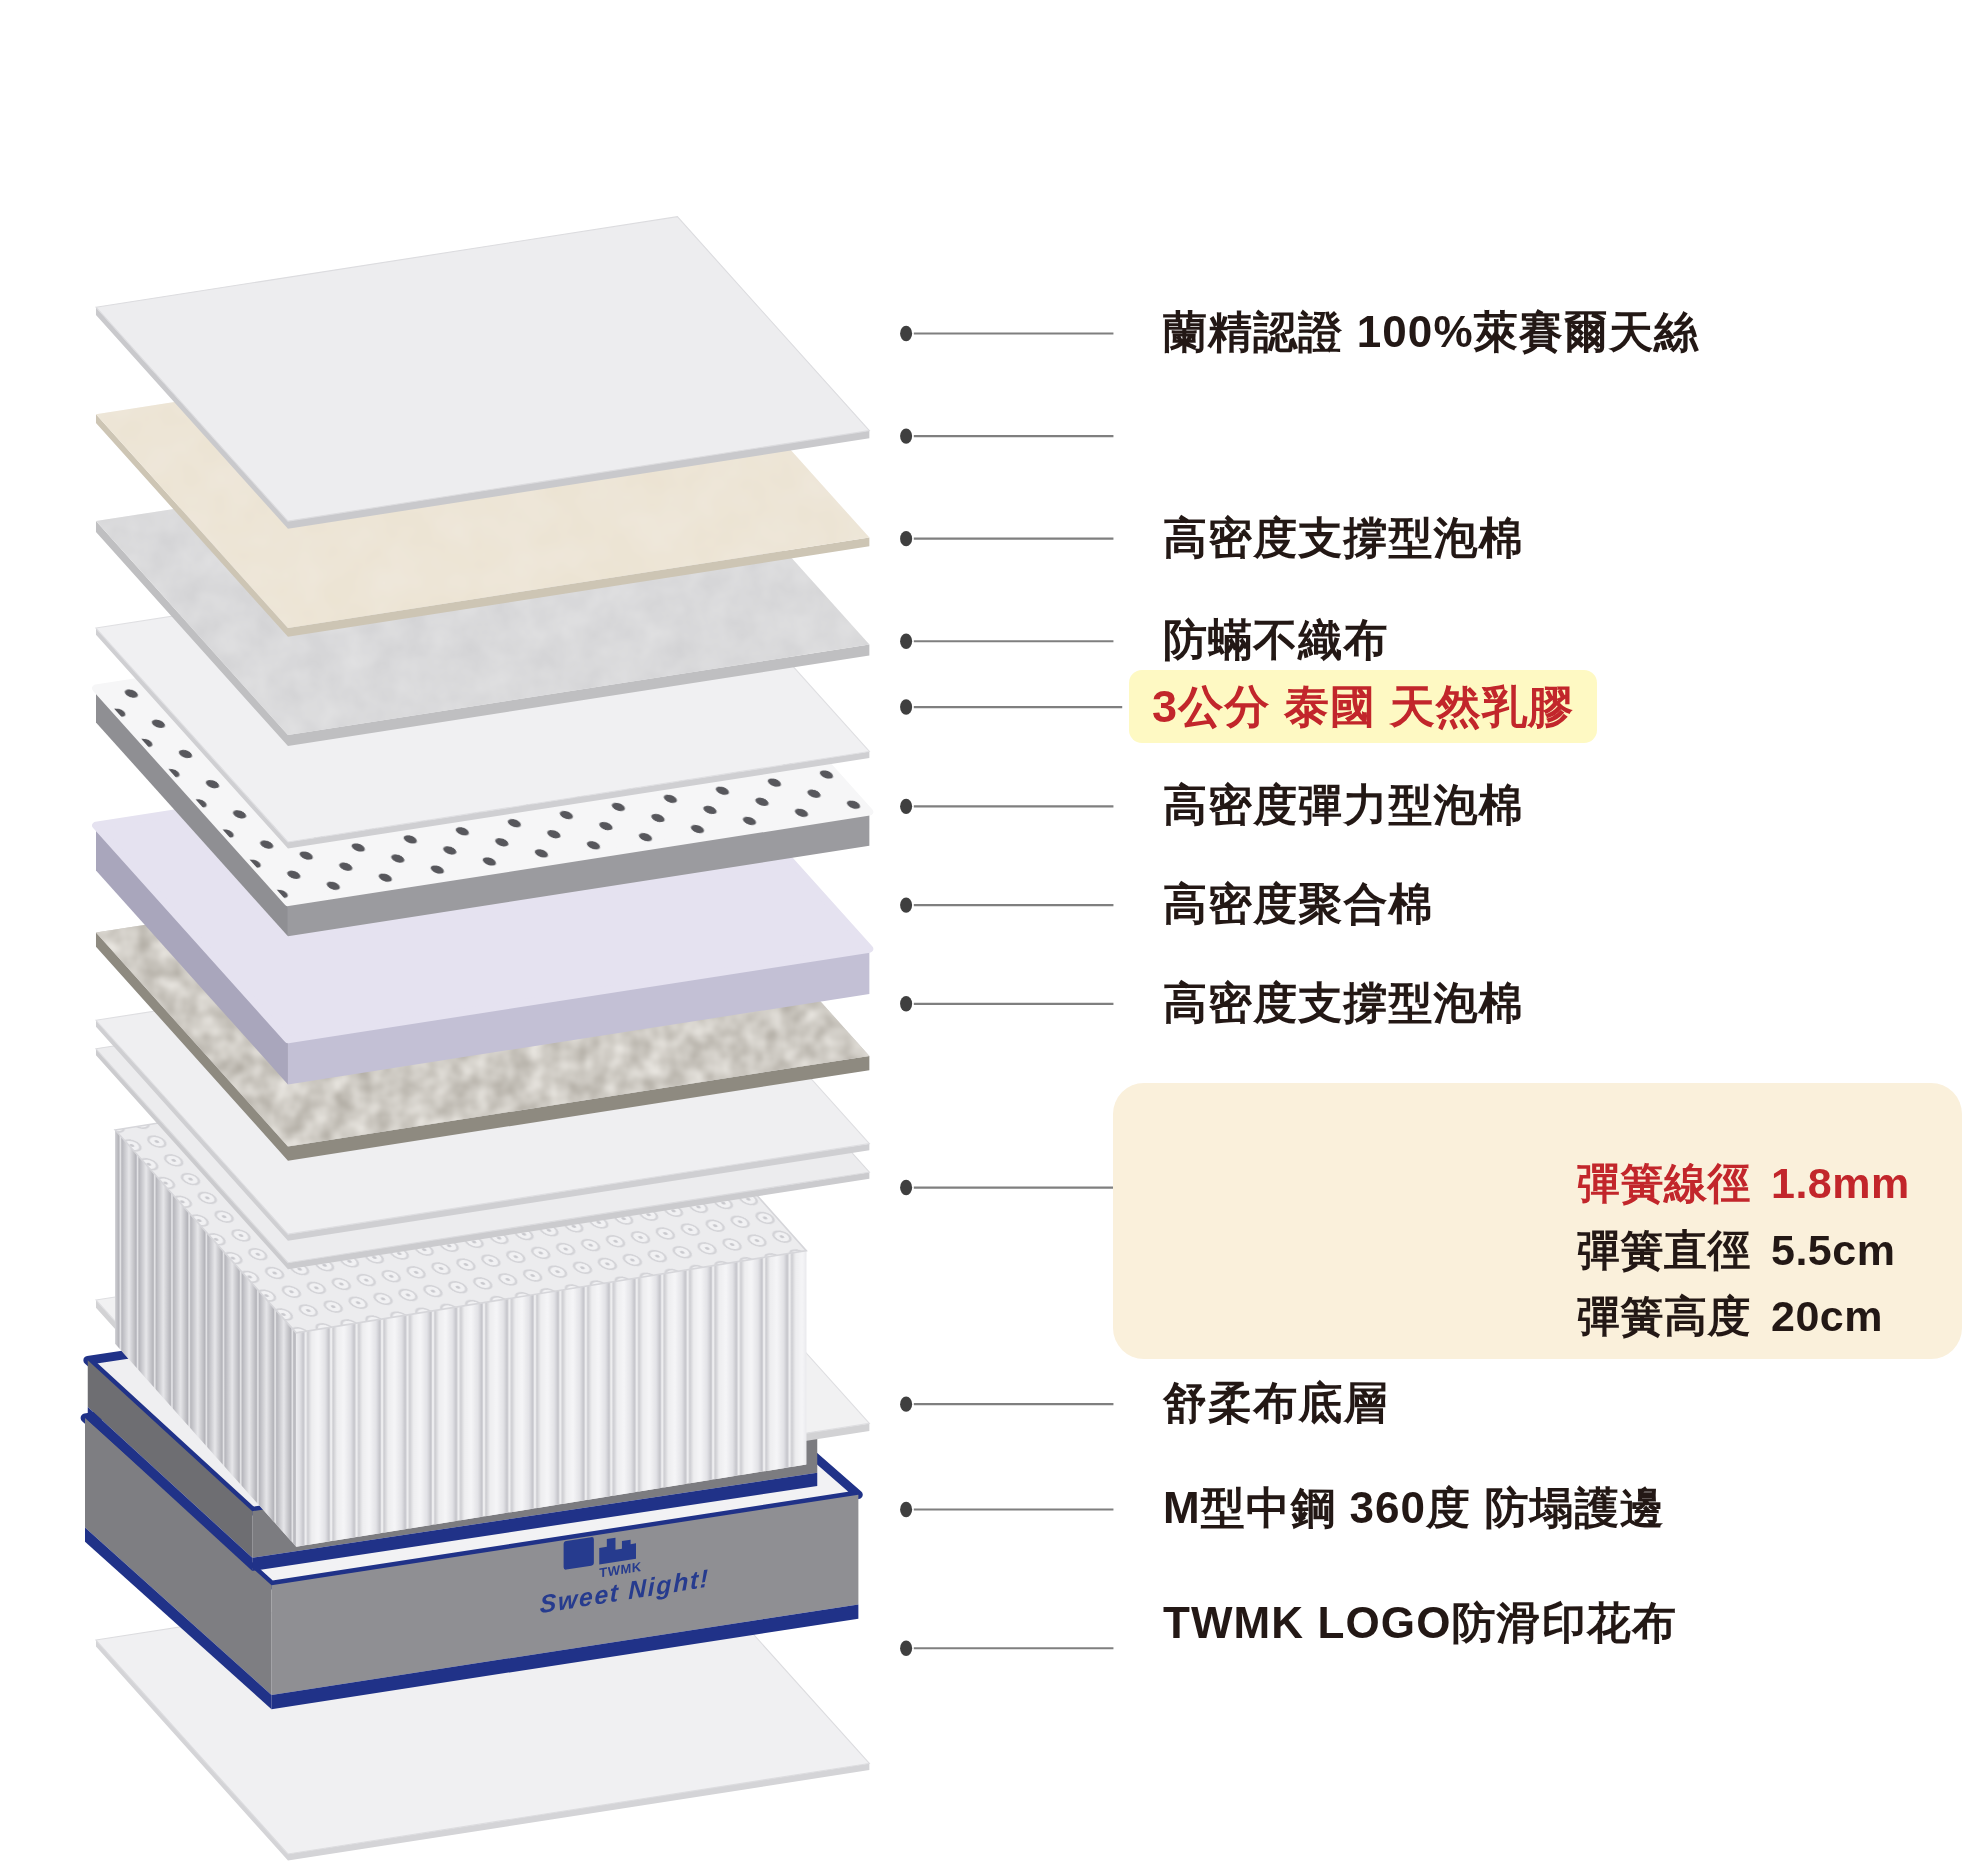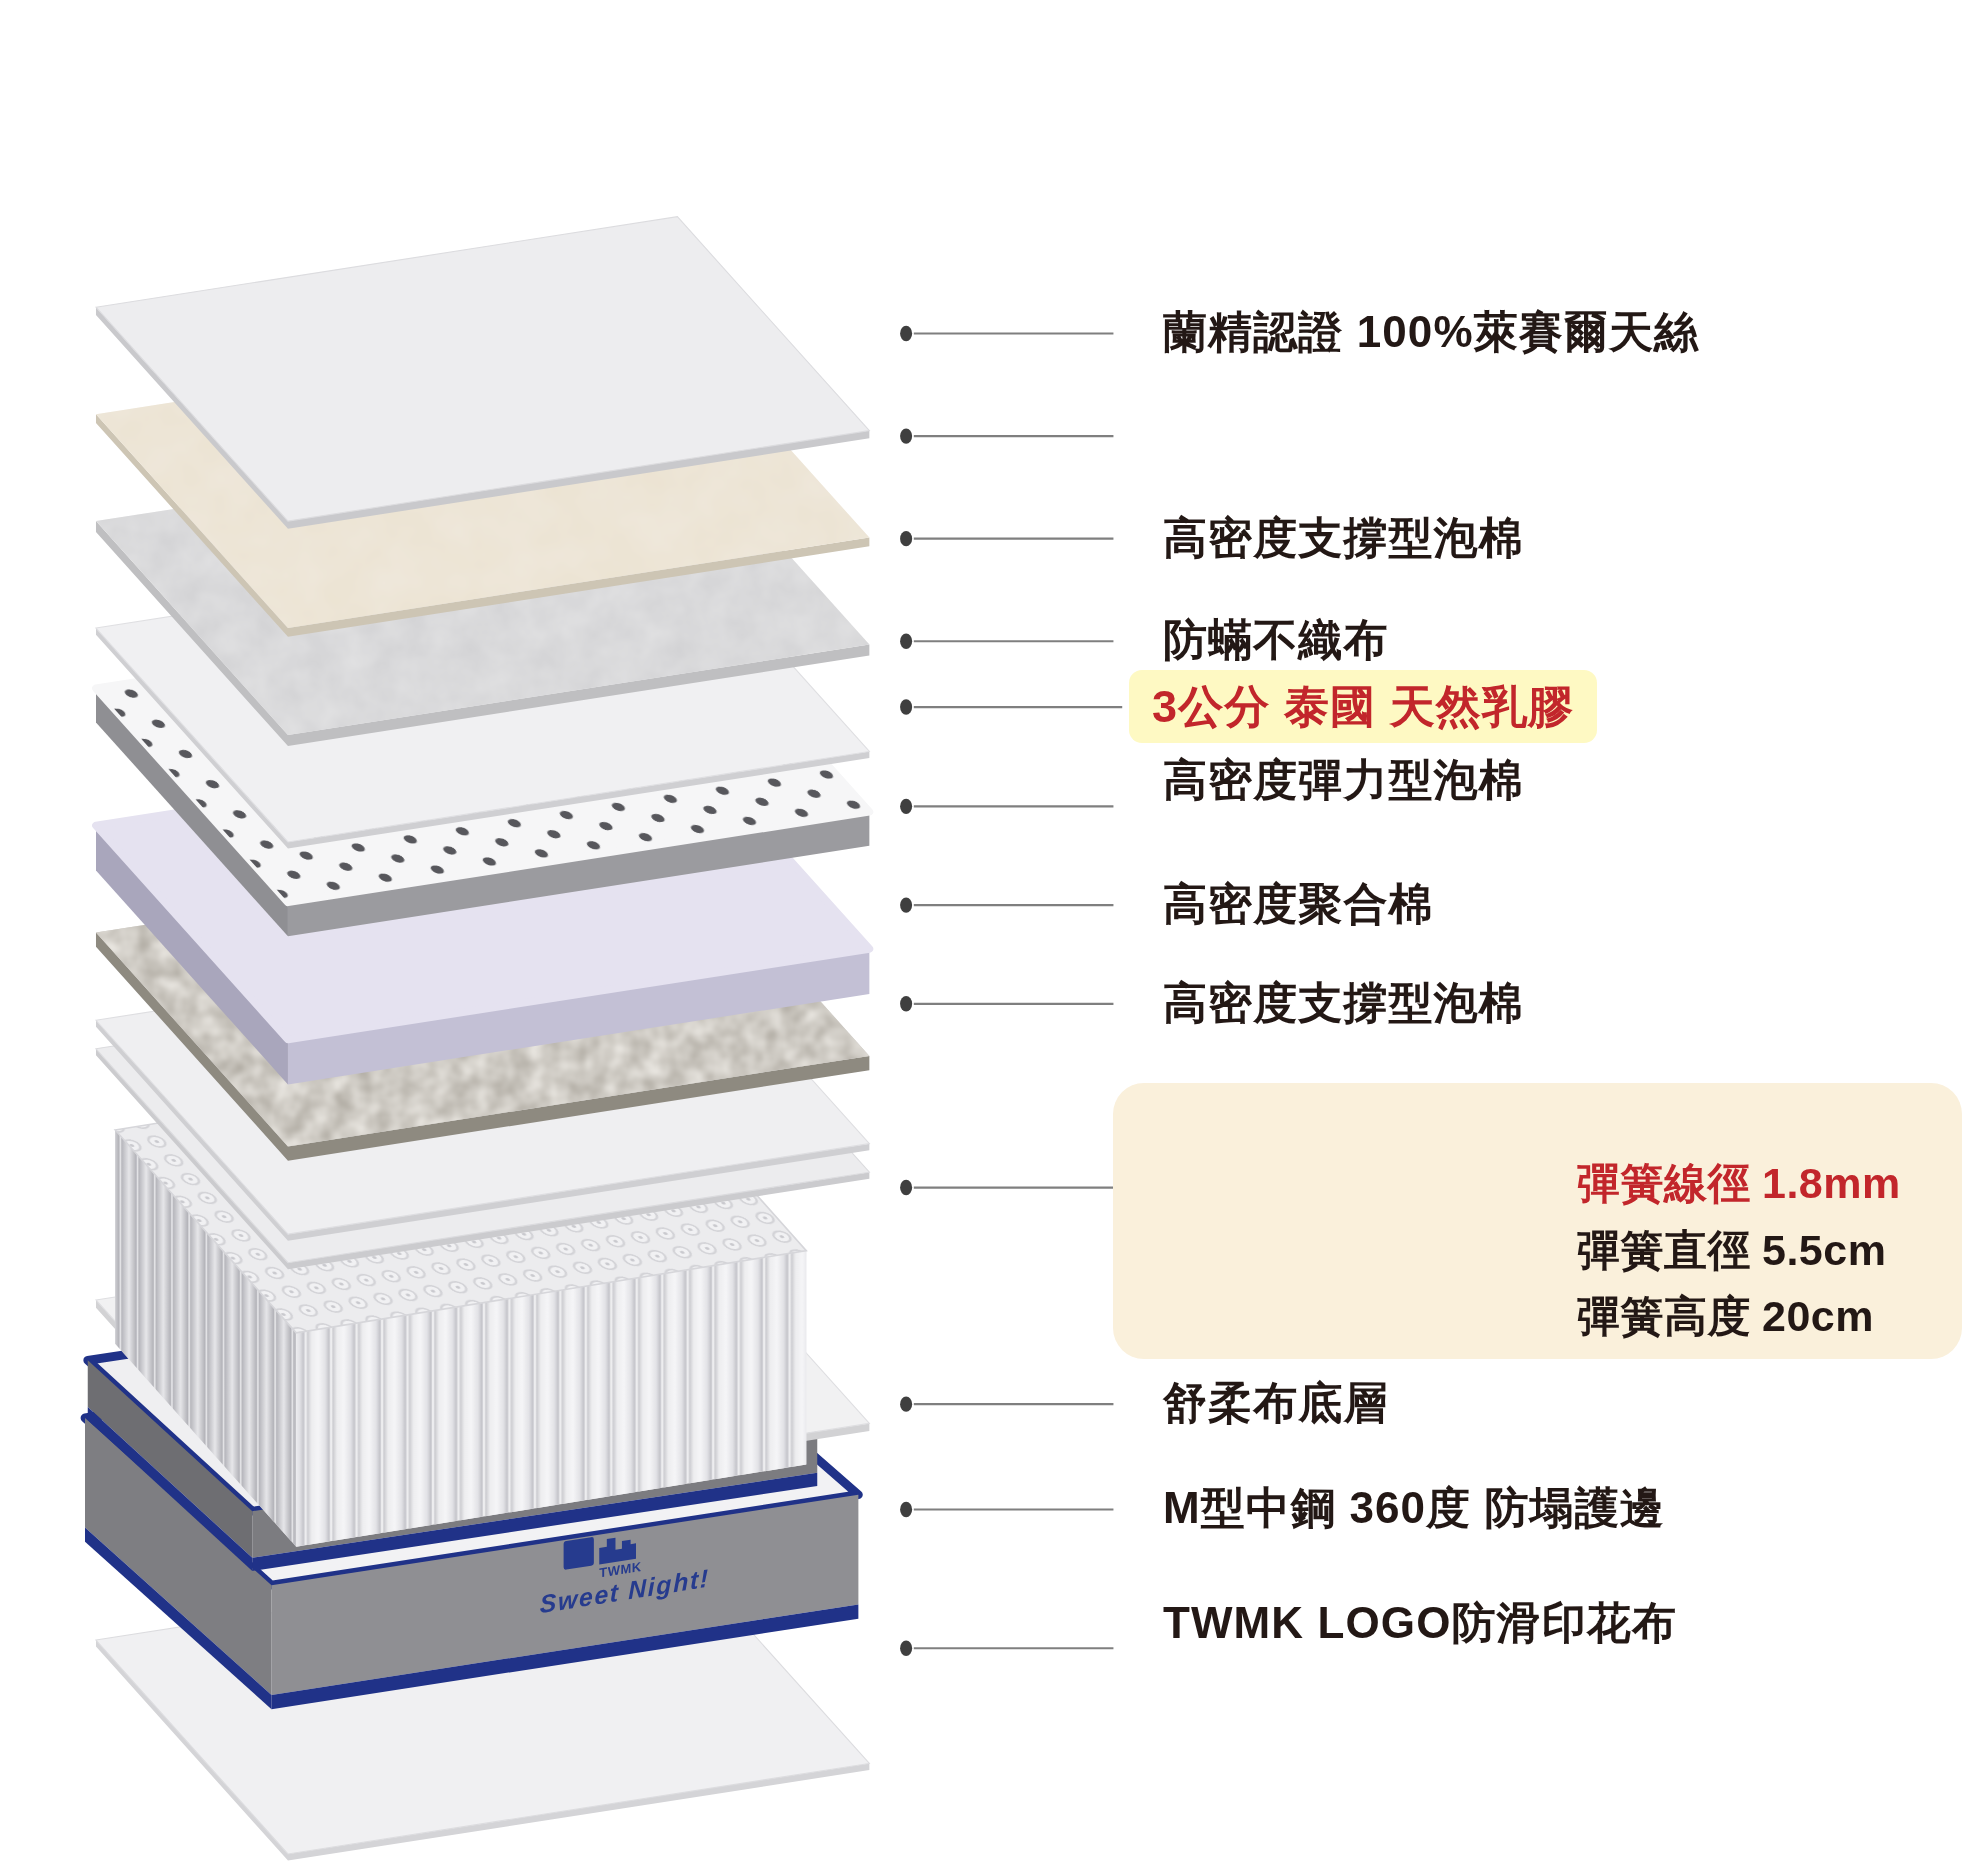--- a/index.html
+++ b/index.html
@@ -11,21 +11,21 @@
        letter-spacing:1.1px;white-space:nowrap;margin-left:14px;}
   .pill{position:absolute;left:1129px;top:670px;height:73px;line-height:73px;
         padding:0 23px;border-radius:13px;background:#fef9c3;color:#C2262B;
         font-weight:700;font-size:45px;letter-spacing:1.1px;white-space:nowrap;}
   .spring-box{position:absolute;left:1113px;top:1083px;width:849px;height:276px;
         border-radius:31px;background:#FAF0DB;}
   .spring-title{position:absolute;left:35px;top:37px;transform:translateY(-50%);
         font-weight:600;font-size:44px;color:#231815;letter-spacing:1.1px;white-space:nowrap;}
   .spec-row{position:absolute;left:464px;transform:translateY(-50%);
         font-weight:700;font-size:43px;color:#231815;letter-spacing:0.5px;white-space:nowrap;}
-  .spec-row .spec-name{margin-right:11px;}
+  .spec-row .spec-name{margin-right:20px;}
   .spec-row.red{color:#C2262B;}
   .spec-1{top:101px;} .spec-2{top:168px;} .spec-3{top:234px;}
 </style>
 </head>
 <body>
 
 <div class="page">
 
 <svg class="diagram-svg" viewBox="0 0 3619 3411">
   <defs>
@@ -219,21 +219,21 @@
           <ellipse cx="1652" cy="3005" rx="11" ry="14" stroke="none"></ellipse>
           <line x1="1666" y1="3005" x2="2030" y2="3005"></line>
         </g>
   </g>
 </svg>
 
 <div class="lbl" style="top:333px">蘭精認證 100%萊賽爾天絲</div>
 <div class="lbl" style="top:539px">高密度支撐型泡棉</div>
 <div class="lbl" style="top:641px">防蟎不織布</div>
 <div class="pill">3公分 泰國 天然乳膠</div>
-<div class="lbl" style="top:781px">高密度彈力型泡棉</div>
+<div class="lbl" style="top:806px">高密度彈力型泡棉</div>
 <div class="lbl" style="top:905px">高密度聚合棉</div>
 <div class="lbl" style="top:1004px">高密度支撐型泡棉</div>
 
 <div class="spring-box">
   <div class="spec-row spec-1 red">
     <span class="spec-name">彈簧線徑</span><span class="spec-value">1.8mm</span>
   </div>
   <div class="spec-row spec-2">
     <span class="spec-name">彈簧直徑</span><span class="spec-value">5.5cm</span>
   </div>

